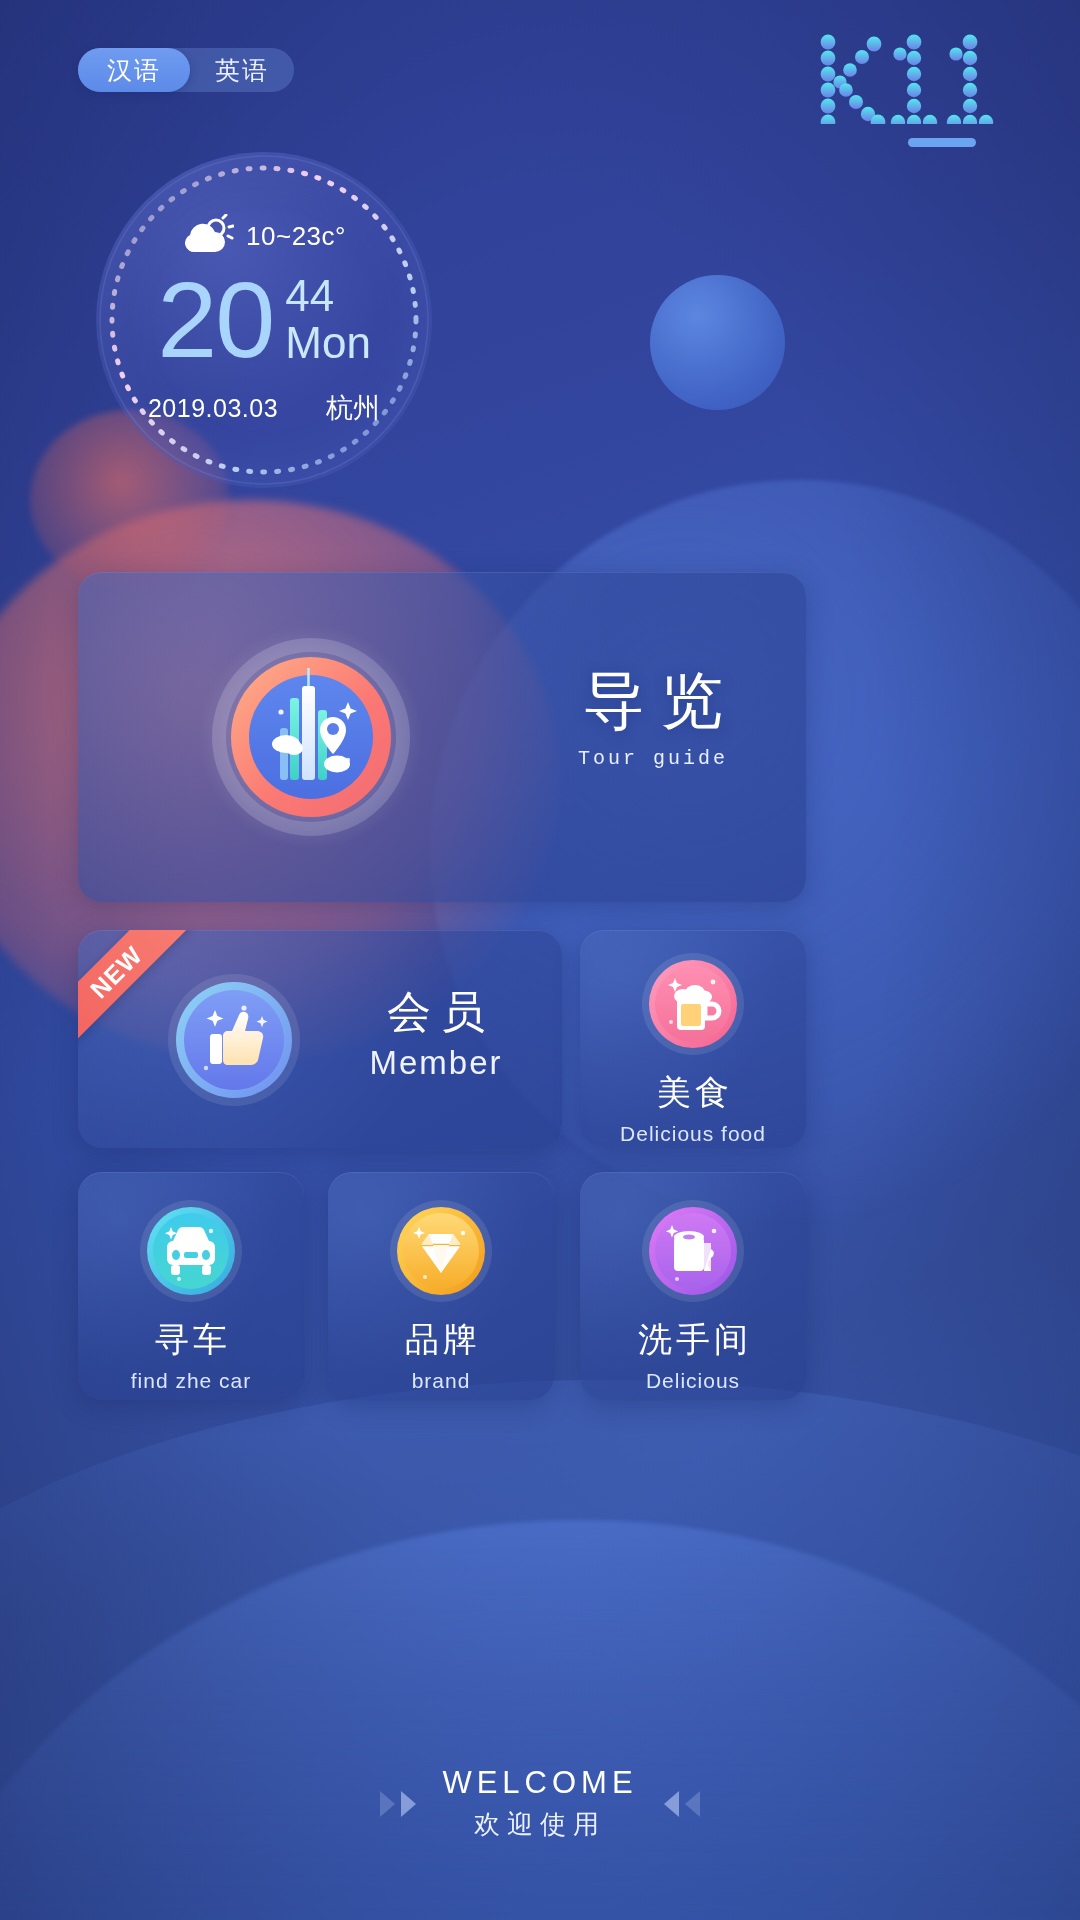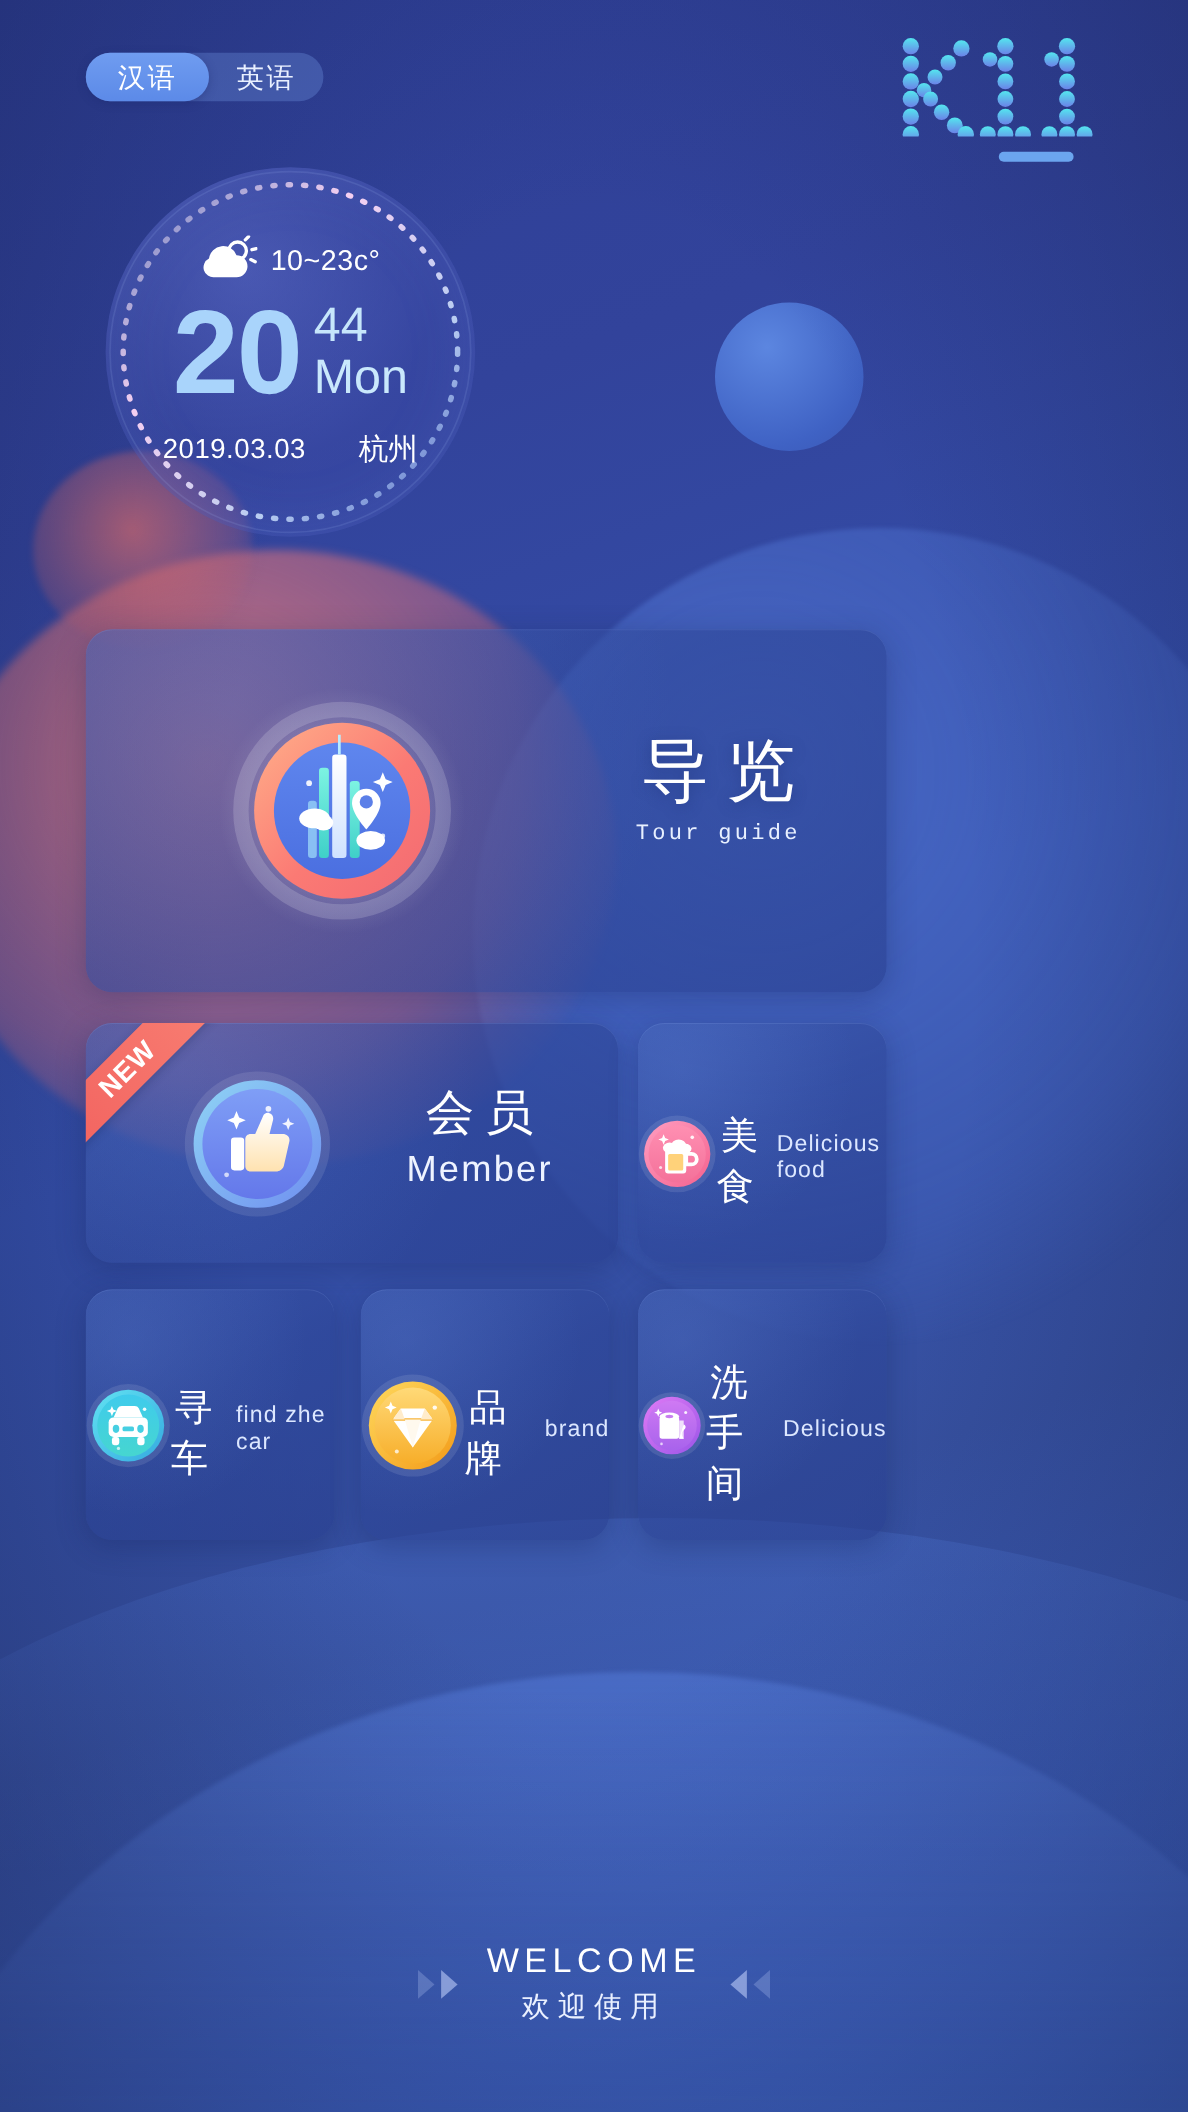--- a/index.html
+++ b/index.html
@@ -102,21 +102,21 @@
   .weather-temp {
     font-size:26px; color:#ffffff; letter-spacing:.5px;
     font-family:"Liberation Sans",sans-serif;
   }
   .time-row {
     position:absolute; left:0; right:0; top:118px;
     display:flex; align-items:flex-start; justify-content:center;
   }
   .time-hour {
     font-size:108px; line-height:.92;
-    font-weight:700;
+    font-weight:400;
     color:#a9d4fb;
     font-family:"Liberation Sans",sans-serif;
     letter-spacing:-2px;
   }
   .time-right { margin-left:12px; margin-top:4px; }
   .time-min {
     font-size:44px; line-height:1; color:#c6e6fb;
     font-family:"Liberation Sans",sans-serif;
   }
   .time-day {
@@ -184,21 +184,21 @@
     box-shadow:0 2px 8px rgba(20,30,80,.25);
   }
   .ribbon span {
     font-size:25px; font-weight:bold; color:#ffffff; letter-spacing:1px;
     font-family:"Liberation Sans",sans-serif;
   }
 
   
   .tile-stack {
     position:absolute; left:0; right:0; top:0; bottom:0;
-    display:flex; flex-direction:row; align-items:center; justify-content:center;margin-top:20px;
+    display:flex; flex-direction:column; align-items:center; justify-content:center;margin-top:20px;
   }
   .tile-cn {
     margin-top:14px; font-size:34px; color:#ffffff; letter-spacing:4px;
     font-family:"DejaVu Sans","Liberation Sans",sans-serif; text-indent:4px;
   }
   .tile-en { margin-top:6px; font-size:21px; color:#dce7ff; letter-spacing:1px; }
 
   
   #footer {
     position:absolute; left:0; bottom:78px; width:1080px;

